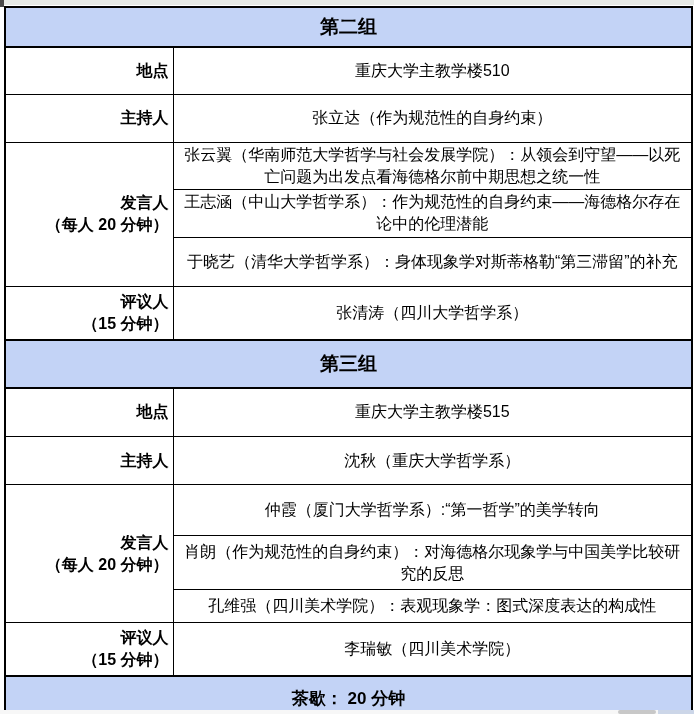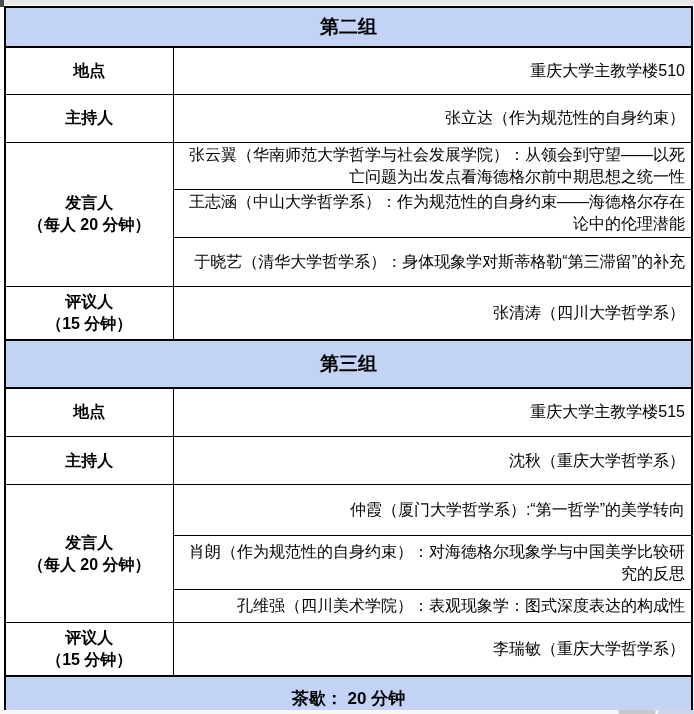--- a/index.html
+++ b/index.html
@@ -25,23 +25,23 @@
     padding:0 6px;vertical-align:middle;
     overflow:hidden;
   }
   td.group-header{
     background:var(--header-fill);
     text-align:center;font-weight:bold;font-size:19px;
     border-top:2px solid var(--border);
     border-bottom:2px solid var(--border);
   }
   td.label-cell{
-    text-align:center;font-weight:bold;padding:4px 4px;
+    text-align:right;font-weight:bold;padding:4px 4px;
   }
-  td.content-cell{text-align:right;}
+  td.content-cell{text-align:center;}
   td.footer-cell{
     background:var(--header-fill);
     text-align:center;font-weight:bold;font-size:17px;
     border-top:2px solid var(--border);
     border-bottom:2px solid var(--border);
   }
   table.schedule{border:2px solid var(--border);}
   .bottom-strip{position:absolute;bottom:0;left:0;width:694px;height:4px;background:#f7f7f7;}
   .bottom-thumb{position:absolute;bottom:0;left:618px;width:38px;height:4px;background:#c8c8c8;border-radius:2px;}
   .bottom-edge{position:absolute;bottom:0;left:658px;width:36px;height:4px;background:#ccd6e8;}
@@ -113,21 +113,21 @@
       <td class="content-cell">肖朗（作为规范性的自身约束）：对海德格尔现象学与中国美学比较研究的反思</td>
     </tr>
     <tr style="height:33px">
       <td class="content-cell">孔维强（四川美术学院）：表观现象学：图式深度表达的构成性</td>
     </tr>
     <tr style="height:51px">
       <td class="label-cell">
         <div>评议人</div>
         <div>（15 分钟）</div>
       </td>
-      <td class="content-cell">李瑞敏（重庆大学哲学系）</td>
+      <td class="content-cell">李瑞敏（四川美术学院）</td>
     </tr>
 
     <tr style="height:45px">
       <td colspan="2" class="footer-cell">茶歇： 20 分钟</td>
     </tr>
   </tbody>
 </table>
 
 <div class="bottom-strip"></div>
 <div class="bottom-thumb"></div>

